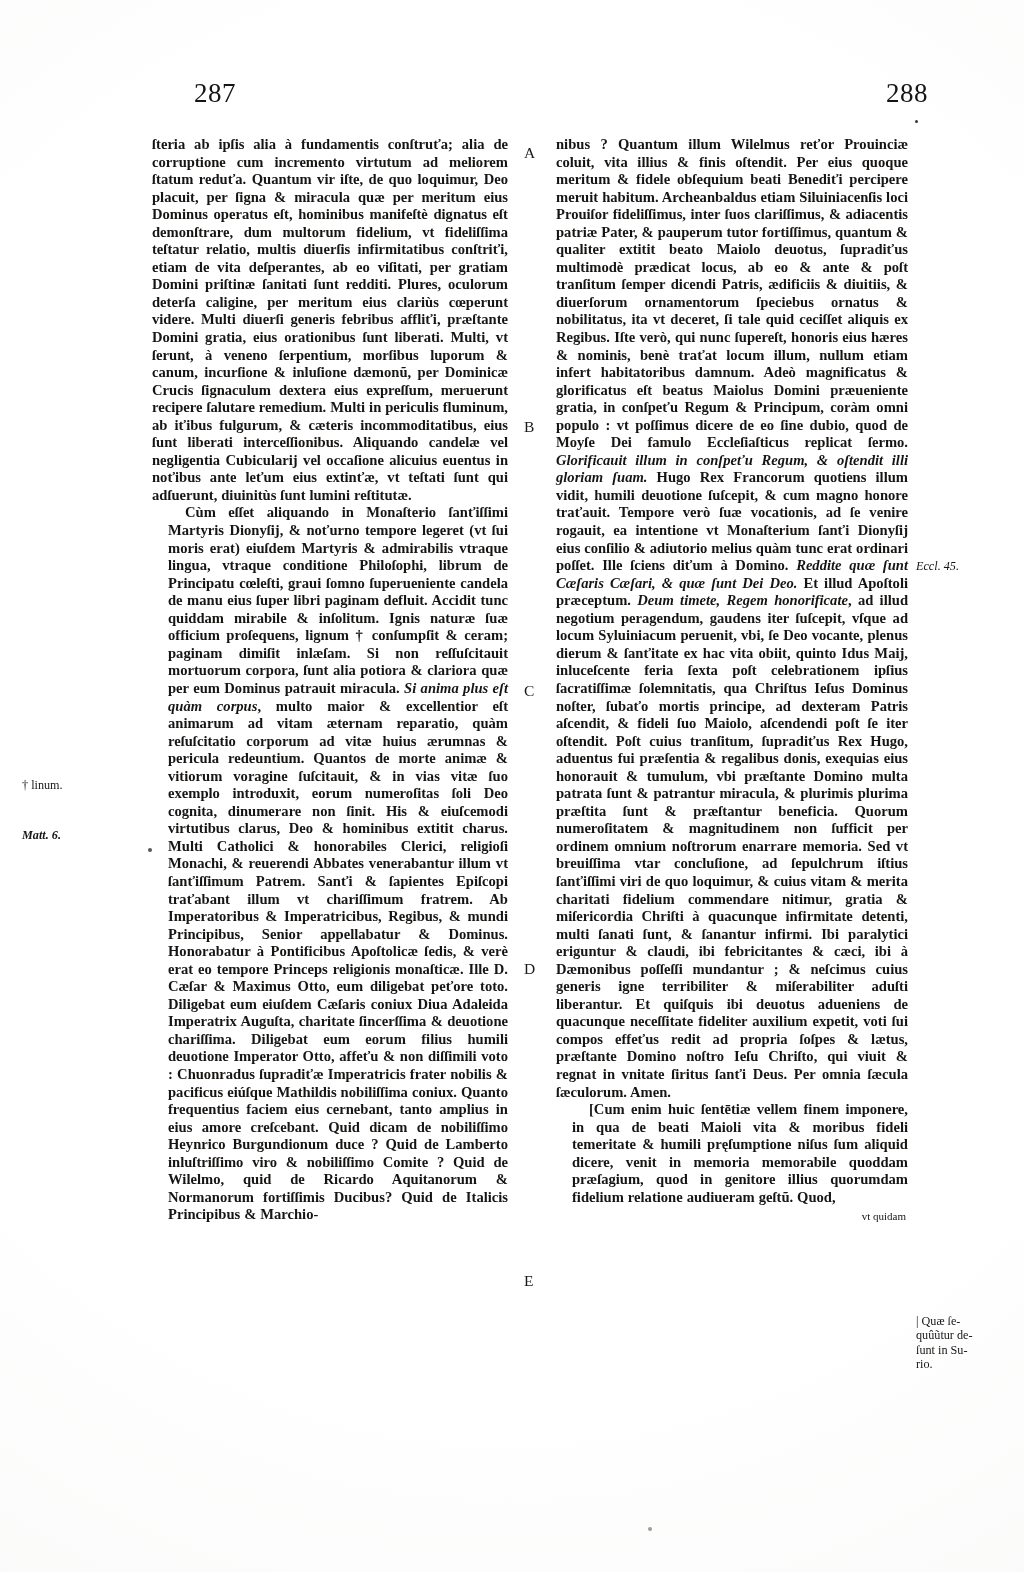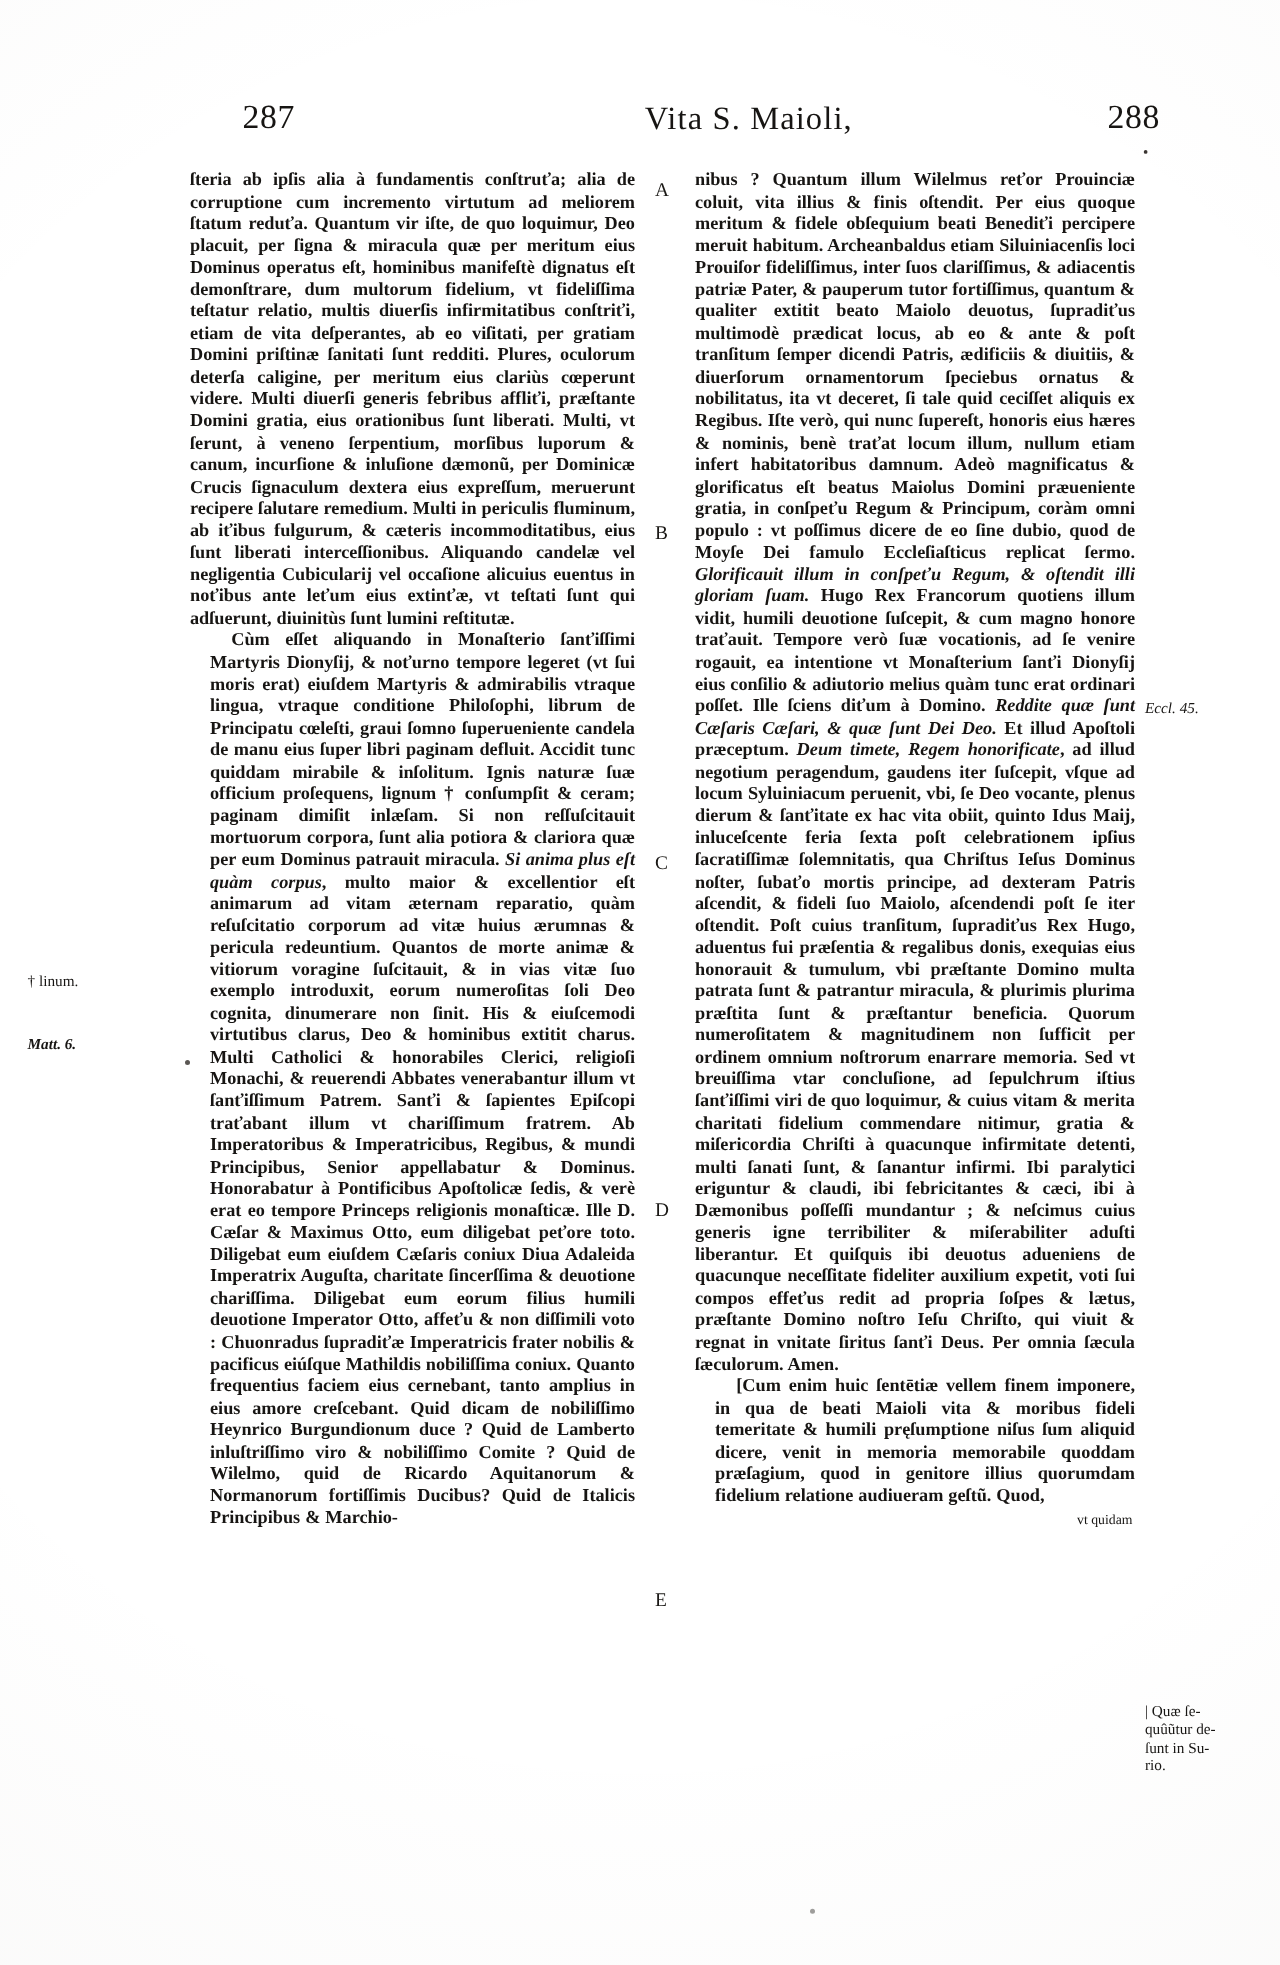--- a/index.html
+++ b/index.html
@@ -120,21 +120,20 @@
     opacity: .78;
   }
 </style>
 </head>
 <body>
 
 <div class="page"></div>
 
 <div class="runhead">
   <div class="folio folio-left">287</div>
-  <div class="runtitle">Vita S. Maioli,</div>
   <div class="folio folio-right">288</div>
   <div class="head-speck"></div>
 </div>
 
 <div class="cols">
 
   <div class="col col-left" id="col-left">
       <p class=""><span>ſteria ab ipſis alia à fundamentis conſtruťa; alia de corruptione cum incremento virtutum ad meliorem ſtatum reduťa. Quantum vir iſte, de quo loquimur, Deo placuit, per ſigna &amp; miracula quæ per meritum eius Dominus operatus eſt, hominibus manifeſtè dignatus eſt demonſtrare, dum multorum fidelium, vt fideliſſima teſtatur relatio, multis diuerſis infirmitatibus conſtriťi, etiam de vita deſperantes, ab eo viſitati, per gratiam Domini priſtinæ ſanitati ſunt redditi. Plures, oculorum deterſa caligine, per meritum eius clariùs cœperunt videre. Multi diuerſi generis febribus affliťi, præſtante Domini gratia, eius orationibus ſunt liberati. Multi, vt ſerunt, à veneno ſerpentium, morſibus luporum &amp; canum, incurſione &amp; inluſione dæmonũ, per Dominicæ Crucis ſignaculum dextera eius expreſſum, meruerunt recipere ſalutare remedium. Multi in periculis fluminum, ab iťibus fulgurum, &amp; cæteris incommoditatibus, eius ſunt liberati interceſſionibus. Aliquando candelæ vel negligentia Cubicularij vel occaſione alicuius euentus in noťibus ante leťum eius extinťæ, vt teſtati ſunt qui adſuerunt, diuinitùs ſunt lumini reſtitutæ.</span></p>
       <p class="indent"><span>Cùm eſſet aliquando in Monaſterio ſanťiſſimi Martyris Dionyſij, &amp; noťurno tempore legeret (vt ſui moris erat) eiuſdem Martyris &amp; admirabilis vtraque lingua, vtraque conditione Philoſophi, librum de Principatu cœleſti, graui ſomno ſuperueniente candela de manu eius ſuper libri paginam defluit. Accidit tunc quiddam mirabile &amp; inſolitum. Ignis naturæ ſuæ officium proſequens, lignum † conſumpſit &amp; ceram; paginam dimiſit inlæſam. Si non reſſuſcitauit mortuorum corpora, ſunt alia potiora &amp; clariora quæ per eum Dominus patrauit miracula. </span><i>Si anima plus eſt quàm corpus</i><span>, multo maior &amp; excellentior eſt animarum ad vitam æternam reparatio, quàm reſuſcitatio corporum ad vitæ huius ærumnas &amp; pericula redeuntium. Quantos de morte animæ &amp; vitiorum voragine ſuſcitauit, &amp; in vias vitæ ſuo exemplo introduxit, eorum numeroſitas ſoli Deo cognita, dinumerare non ſinit. His &amp; eiuſcemodi virtutibus clarus, Deo &amp; hominibus extitit charus. Multi Catholici &amp; honorabiles Clerici, religioſi Monachi, &amp; reuerendi Abbates venerabantur illum vt ſanťiſſimum Patrem. Sanťi &amp; ſapientes Epiſcopi traťabant illum vt chariſſimum fratrem. Ab Imperatoribus &amp; Imperatricibus, Regibus, &amp; mundi Principibus, Senior appellabatur &amp; Dominus. Honorabatur à Pontificibus Apoſtolicæ ſedis, &amp; verè erat eo tempore Princeps religionis monaſticæ. Ille D. Cæſar &amp; Maximus Otto, eum diligebat peťore toto. Diligebat eum eiuſdem Cæſaris coniux Diua Adaleida Imperatrix Auguſta, charitate ſincerſſima &amp; deuotione chariſſima. Diligebat eum eorum filius humili deuotione Imperator Otto, affeťu &amp; non diſſimili voto : Chuonradus ſupradiťæ Imperatricis frater nobilis &amp; pacificus eiúſque Mathildis nobiliſſima coniux. Quanto frequentius faciem eius cernebant, tanto amplius in eius amore creſcebant. Quid dicam de nobiliſſimo Heynrico Burgundionum duce ? Quid de Lamberto inluſtriſſimo viro &amp; nobiliſſimo Comite ? Quid de Wilelmo, quid de Ricardo Aquitanorum &amp; Normanorum fortiſſimis Ducibus? Quid de Italicis Principibus &amp; Marchio-</span></p>
     </div>
@@ -148,17 +147,17 @@
 
 <div id="overlays">
     <div class="gutter-letter" style="left: 524px; top: 144px;">A</div>
     <div class="gutter-letter" style="left: 524px; top: 418px;">B</div>
     <div class="gutter-letter" style="left: 524px; top: 682px;">C</div>
     <div class="gutter-letter" style="left: 524px; top: 960px;">D</div>
     <div class="gutter-letter" style="left: 524px; top: 1272px;">E</div>
     <div class="marginal left" style="left: 22px; top: 778px;">† linum.</div>
     <div class="marginal left ital" style="left: 22px; top: 828px; font-style: italic; font-weight: bold;">Matt. 6.</div>
     <div class="marginal right ital" style="left: 916px; top: 559px; font-style: italic;">Eccl. 45.</div>
-    <div class="marginal right" style="left: 916px; top: 1362px;">| Quæ ſe-<br>quûũtur de-<br>ſunt in Su-<br>rio.</div>
+    <div class="marginal right" style="left: 916px; top: 1314px;">| Quæ ſe-<br>quûũtur de-<br>ſunt in Su-<br>rio.</div>
   </div>
 
 <div class="speck" style="left:148px; top:848px; width:4px; height:4px;"></div>
 <div class="speck" style="left:648px; top:1527px; width:4px; height:4px; opacity:.45;"></div>
 
 </body></html>

